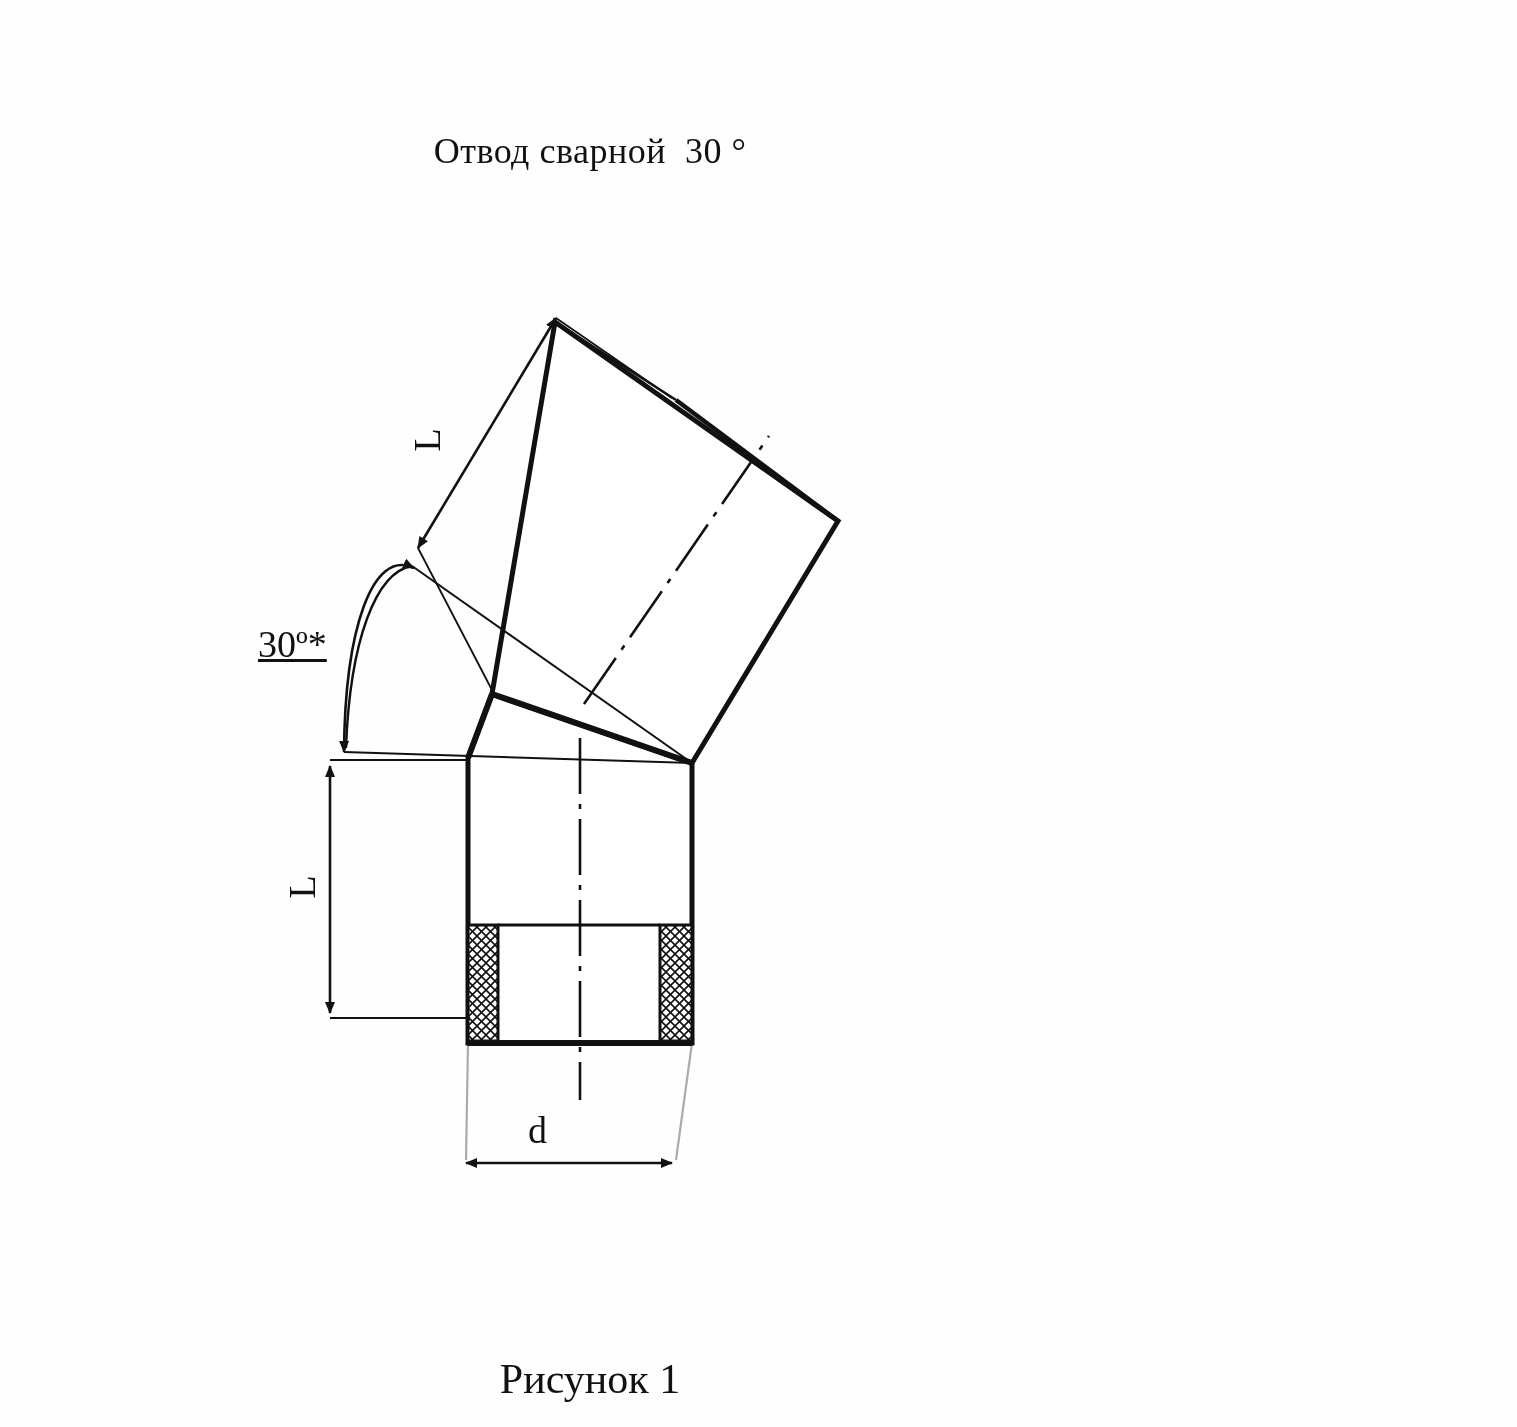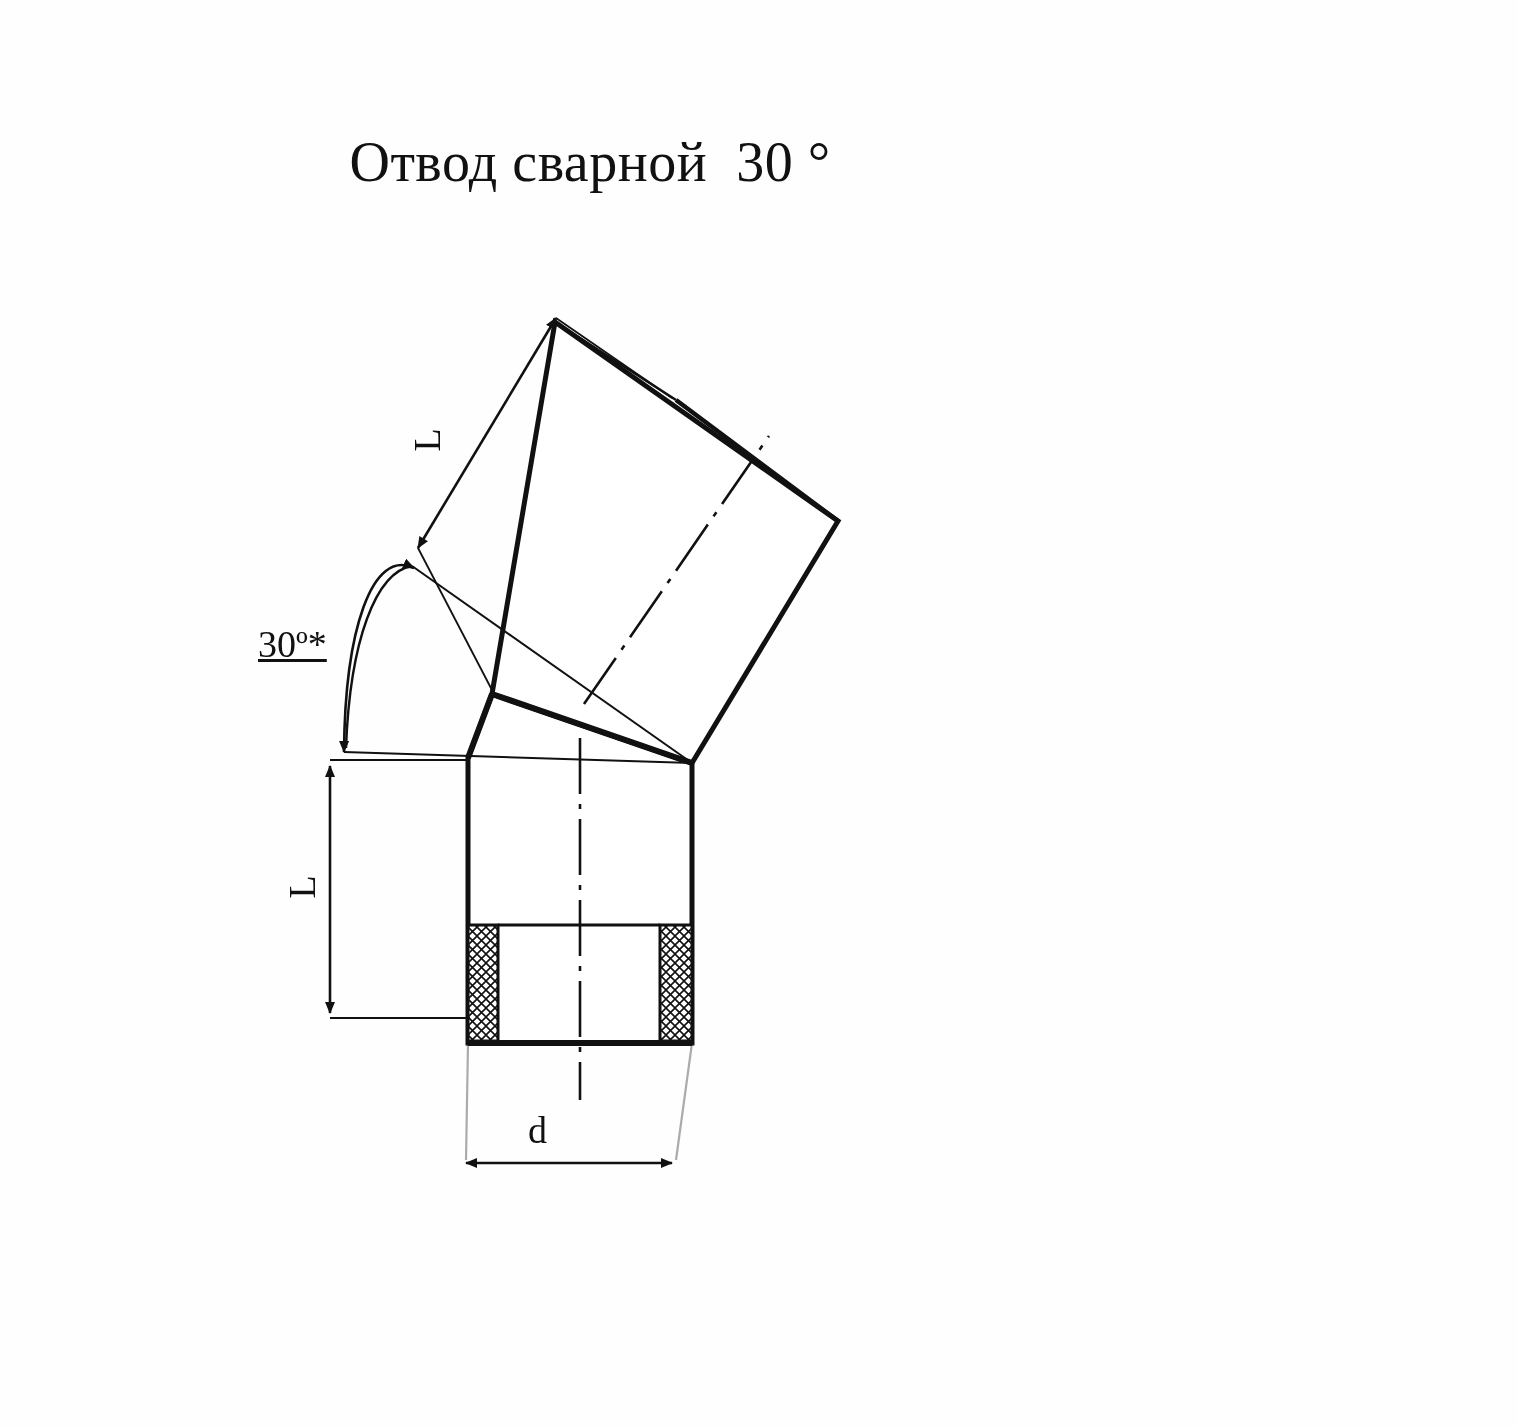--- a/index.html
+++ b/index.html
@@ -20,21 +20,21 @@
     width: 1517px;
     height: 1427px;
     background: #fefefe;
   }
   .title {
     position: absolute;
     left: 0;
     top: 130px;
     width: 1180px;
     text-align: center;
-    font-size: 56px;
+    font-size: 36px;
     font-family: "Liberation Serif", serif;
     letter-spacing: 0.5px;
     white-space: pre;
   }
   .caption {
     position: absolute;
     left: 0;
     top: 1355px;
     width: 1180px;
     text-align: center;
@@ -146,13 +146,14 @@
       <path d="M466,1163 L672,1163" stroke-width="2.6" marker-start="url(#arrow-start)" marker-end="url(#arrow-end)"></path>
     </g>
 
   </svg>
 
   <div class="lbl" id="lbl-angle">30º*</div>
   <div class="lbl lbl-vert" id="lbl-L-top">L</div>
   <div class="lbl lbl-vert" id="lbl-L-bottom">L</div>
   <div class="lbl" id="lbl-d">d</div>
 
+  <div class="caption">Рисунок 1</div>
 </div>
 
 </body></html>

